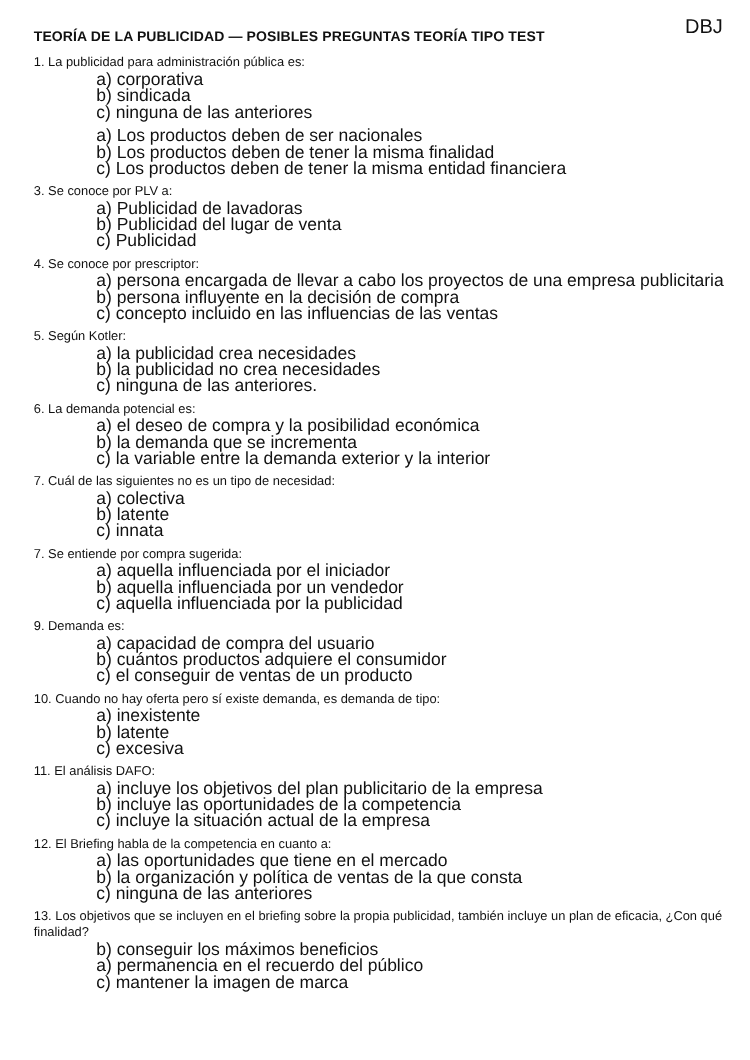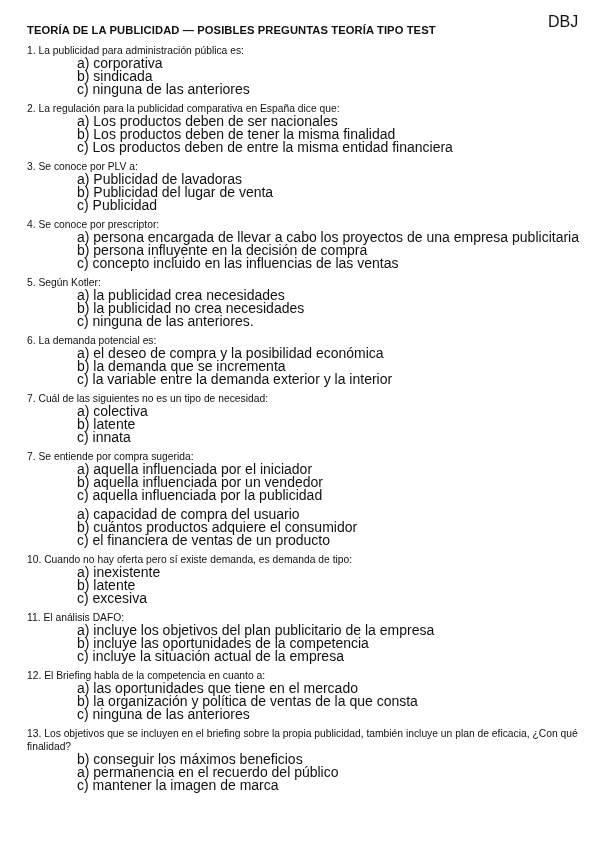--- a/index.html
+++ b/index.html
@@ -19,24 +19,23 @@
 <div class="title">TEORÍA DE LA PUBLICIDAD — POSIBLES PREGUNTAS TEORÍA TIPO TEST</div>
 
 <div class="content">
   <div class="q">
     <div class="q-text">1. La publicidad para administración pública es:</div>
     <div class="opt">a) corporativa</div>
     <div class="opt">b) sindicada</div>
     <div class="opt">c) ninguna de las anteriores</div>
   </div>
   <div class="q">
-    <div class="q-text">2. La regulación para la publicidad comparativa en España dice que:</div>
     <div class="opt">a) Los productos deben de ser nacionales</div>
     <div class="opt">b) Los productos deben de tener la misma finalidad</div>
-    <div class="opt">c) Los productos deben de entre la misma entidad financiera</div>
+    <div class="opt">c) Los productos deben de tener la misma entidad financiera</div>
   </div>
   <div class="q">
     <div class="q-text">3. Se conoce por PLV a:</div>
     <div class="opt">a) Publicidad de lavadoras</div>
     <div class="opt">b) Publicidad del lugar de venta</div>
     <div class="opt">c) Publicidad</div>
   </div>
   <div class="q">
     <div class="q-text">4. Se conoce por prescriptor:</div>
     <div class="opt">a) persona encargada de llevar a cabo los proyectos de una empresa publicitaria</div>
@@ -61,23 +60,24 @@
     <div class="opt">b) latente</div>
     <div class="opt">c) innata</div>
   </div>
   <div class="q">
     <div class="q-text">7. Se entiende por compra sugerida:</div>
     <div class="opt">a) aquella influenciada por el iniciador</div>
     <div class="opt">b) aquella influenciada por un vendedor</div>
     <div class="opt">c) aquella influenciada por la publicidad</div>
   </div>
   <div class="q">
+    <div class="q-text">9. Demanda es:</div>
     <div class="opt">a) capacidad de compra del usuario</div>
     <div class="opt">b) cuántos productos adquiere el consumidor</div>
-    <div class="opt">c) el financiera de ventas de un producto</div>
+    <div class="opt">c) el conseguir de ventas de un producto</div>
   </div>
   <div class="q">
     <div class="q-text">10. Cuando no hay oferta pero sí existe demanda, es demanda de tipo:</div>
     <div class="opt">a) inexistente</div>
     <div class="opt">b) latente</div>
     <div class="opt">c) excesiva</div>
   </div>
   <div class="q">
     <div class="q-text">11. El análisis DAFO:</div>
     <div class="opt">a) incluye los objetivos del plan publicitario de la empresa</div>

